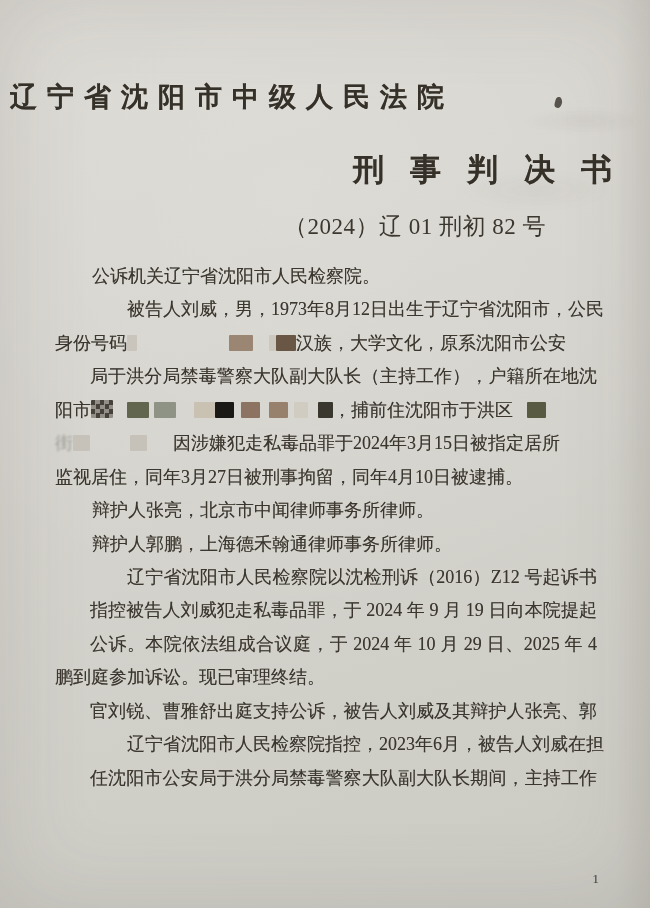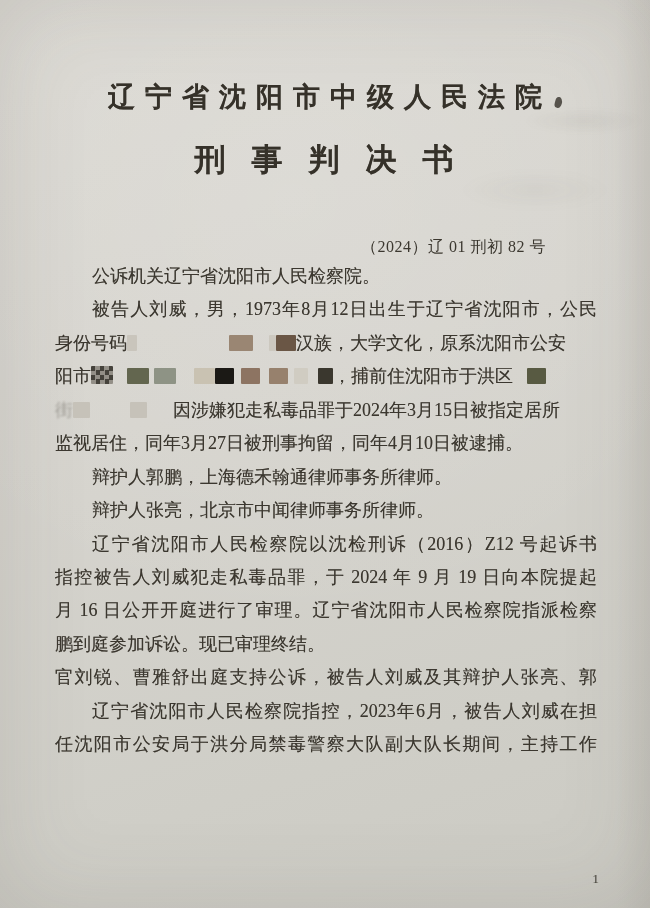--- a/index.html
+++ b/index.html
@@ -18,42 +18,42 @@
   .smudge{position:absolute;border-radius:50%;pointer-events:none;}
   .smudge.s1{top:108px;right:6px;width:120px;height:26px;
     background:radial-gradient(closest-side, rgba(96,92,83,0.07), rgba(96,92,83,0));filter:blur(2px);}
   .smudge.s2{top:170px;right:40px;width:150px;height:40px;
     background:radial-gradient(closest-side, rgba(96,92,83,0.05), rgba(96,92,83,0));filter:blur(3px);}
   .speck{position:absolute;top:97px;left:555px;width:7px;height:11px;border-radius:45% 60% 50% 40%;
     background:#3f3c35;transform:rotate(14deg);opacity:.85;}
 
   .court-name{
     position:absolute;top:79px;left:0;right:0;margin:0;
-    text-align:center;font-size:27px;font-weight:700;
+    font-size:27px;font-weight:700;
     letter-spacing:10px;padding-left:10px;box-sizing:border-box;
     color:#353129;text-shadow:0 0 .6px rgba(53,49,41,.6);
   }
   .doc-type{
-    position:absolute;top:137px;left:0;right:0;margin:2px;
-    text-align:center;font-size:31px;font-weight:700;
+    position:absolute;top:137px;left:0;right:0;margin:12px;
+    text-align:right;font-size:31px;font-weight:700;
     letter-spacing:26px;padding-left:24px;box-sizing:border-box;
     color:#353129;text-shadow:0 0 .6px rgba(53,49,41,.6);
   }
   .case-no{
-    position:absolute;top:237px;right:104px;
-    font-size:16px;letter-spacing:.5px;color:#3b372f;
+    position:absolute;top:211px;right:104px;
+    font-size:23px;letter-spacing:.5px;color:#3b372f;
   }
   .doc-body{
     position:absolute;top:260px;left:55px;right:53px;
     font-size:18px;line-height:33.45px;
     text-shadow:0 0 .5px rgba(59,55,47,.5);
   }
   .line{height:33.45px;white-space:nowrap;}
   .line.indent{text-indent:37px;}
-  .line.fill{text-align:justify;text-align-last:justify;}
+  .line.fill{text-align:justify;text-align-last:justify;margin-left:35px;}
   .redact{display:inline-block;height:16px;vertical-align:-2px;border-radius:1px;filter:blur(.4px);}
   .redact.mosaic{background:repeating-conic-gradient(#938f87 0% 25%, #45423b 25% 50%) 0 0/9px 9px;height:18px;}
   .gap{display:inline-block;height:1px;}
   .ghostchar{opacity:.32;filter:blur(.8px);}
   .page-no{position:absolute;right:51px;bottom:21px;font-size:13.5px;color:#45423a;}
 </style>
 </head>
 <body>
 
 <div class="paper">
@@ -63,28 +63,29 @@
   <div class="speck"></div>
 
   <h1 class="court-name">辽宁省沈阳市中级人民法院</h1>
   <h2 class="doc-type">刑事判决书</h2>
   <div class="case-no">（2024）辽 01 刑初 82 号</div>
 
   <div class="doc-body">
       <div class="line indent"><span>公诉机关辽宁省沈阳市人民检察院。</span></div>
       <div class="line indent fill"><span>被告人刘威，男，1973年8月12日出生于辽宁省沈阳市，公民</span></div>
       <div class="line"><span>身份号码</span><span class="redact" style="width: 10px; background: rgb(201, 197, 188);"></span><span class="gap" style="width: 92px;"></span><span class="redact" style="width: 24px; background: rgb(154, 134, 115);"></span><span class="gap" style="width: 16px;"></span><span class="redact" style="width: 7px; background: rgb(204, 200, 191);"></span><span class="redact" style="width: 20px; background: rgb(106, 86, 69);"></span><span>汉族，大学文化，原系沈阳市公安</span></div>
+      <div class="line fill"><span>局于洪分局禁毒警察大队副大队长（主持工作），户籍所在地沈</span></div>
       <div class="line"><span>阳市</span><span class="redact mosaic" style="width: 22px;"></span><span class="gap" style="width: 14px;"></span><span class="redact" style="width: 22px; background: rgb(99, 102, 79);"></span><span class="gap" style="width: 5px;"></span><span class="redact" style="width: 22px; background: rgb(142, 147, 133);"></span><span class="gap" style="width: 18px;"></span><span class="redact" style="width: 21px; background: rgb(201, 194, 178);"></span><span class="redact" style="width: 19px; background: rgb(27, 25, 21);"></span><span class="gap" style="width: 7px;"></span><span class="redact" style="width: 19px; background: rgb(141, 116, 98);"></span><span class="gap" style="width: 9px;"></span><span class="redact" style="width: 19px; background: rgb(151, 129, 109);"></span><span class="gap" style="width: 6px;"></span><span class="redact" style="width: 14px; background: rgb(208, 204, 194);"></span><span class="gap" style="width: 10px;"></span><span class="redact" style="width: 15px; background: rgb(58, 55, 46);"></span><span>，捕前住沈阳市于洪区</span><span class="gap" style="width: 14px;"></span><span class="redact" style="width: 19px; background: rgb(88, 90, 66);"></span></div>
       <div class="line"><span class="ghostchar">街</span><span class="redact" style="width: 17px; background: rgb(198, 194, 185);"></span><span class="gap" style="width: 40px;"></span><span class="redact" style="width: 17px; background: rgb(198, 194, 185);"></span><span class="gap" style="width: 26px;"></span><span>因涉嫌犯走私毒品罪于2024年3月15日被指定居所</span></div>
       <div class="line"><span>监视居住，同年3月27日被刑事拘留，同年4月10日被逮捕。</span></div>
+      <div class="line indent"><span>辩护人张亮，北京市中闻律师事务所律师。</span></div>
       <div class="line indent"><span>辩护人郭鹏，上海德禾翰通律师事务所律师。</span></div>
-      <div class="line indent"><span>辩护人张亮，北京市中闻律师事务所律师。</span></div>
       <div class="line indent fill"><span>辽宁省沈阳市人民检察院以沈检刑诉（2016）Z12 号起诉书</span></div>
       <div class="line fill"><span>指控被告人刘威犯走私毒品罪，于 2024 年 9 月 19 日向本院提起</span></div>
-      <div class="line fill"><span>月 16 日公开开庭进行了审理。辽宁省沈阳市人民检察院指派检察</span></div>
+      <div class="line fill"><span>公诉。本院依法组成合议庭，于 2024 年 10 月 29 日、2025 年 4</span></div>
       <div class="line"><span>鹏到庭参加诉讼。现已审理终结。</span></div>
       <div class="line fill"><span>官刘锐、曹雅舒出庭支持公诉，被告人刘威及其辩护人张亮、郭</span></div>
       <div class="line indent fill"><span>辽宁省沈阳市人民检察院指控，2023年6月，被告人刘威在担</span></div>
       <div class="line fill"><span>任沈阳市公安局于洪分局禁毒警察大队副大队长期间，主持工作</span></div>
     </div>
 
   <div class="page-no">1</div>
 </div>
 
 </body></html>

